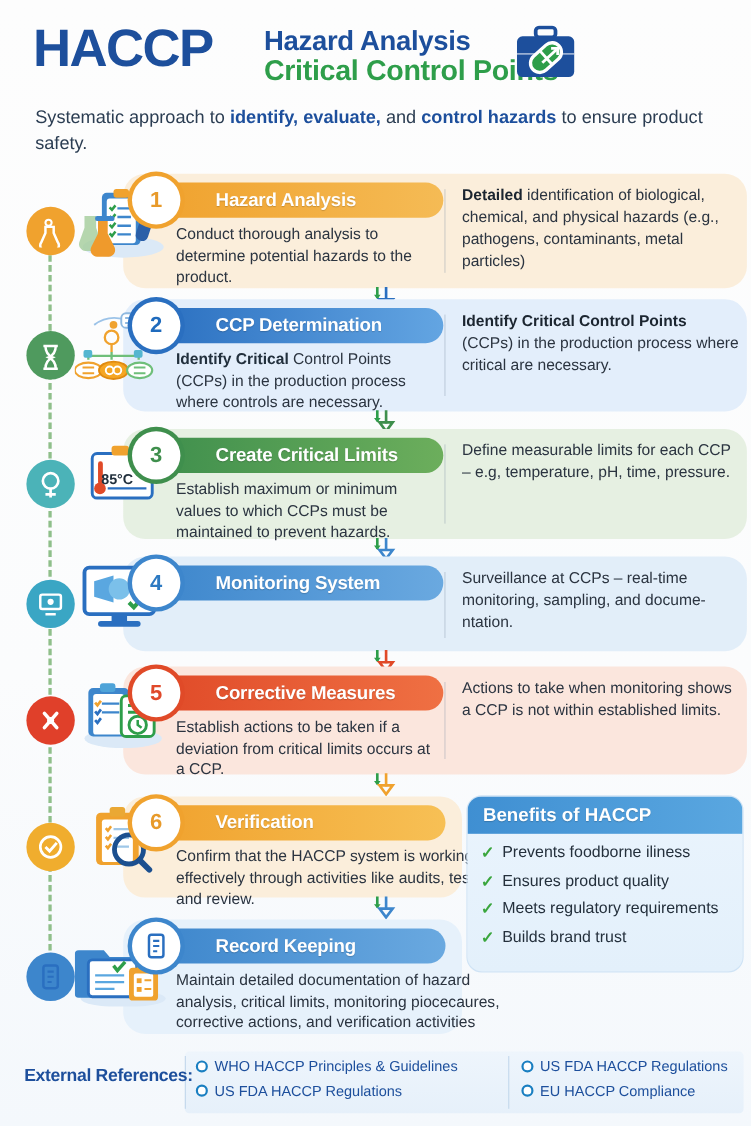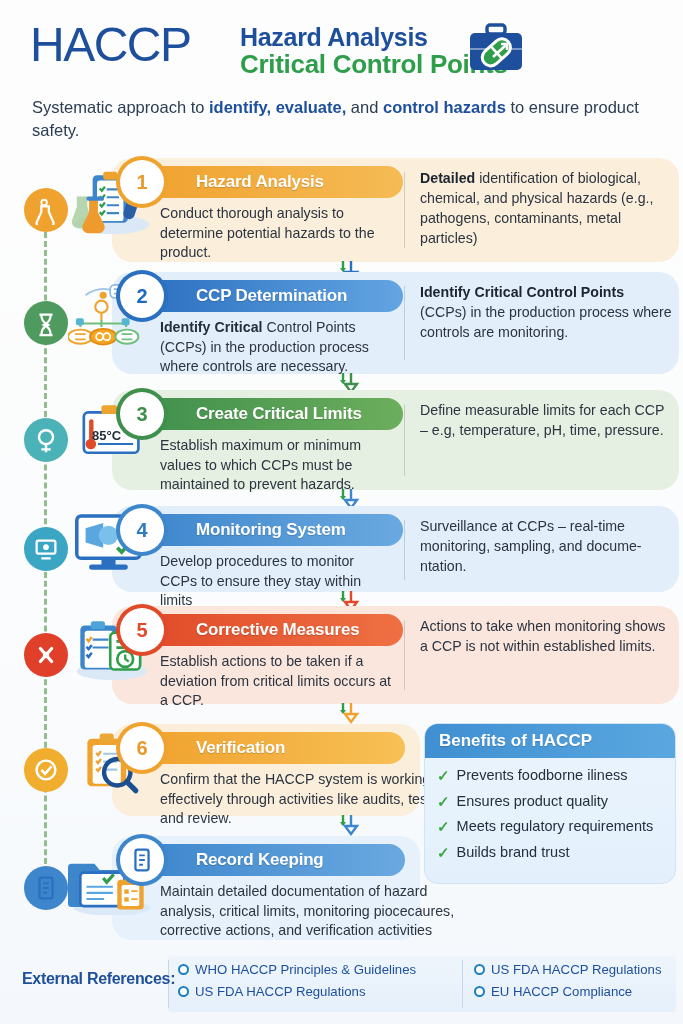--- a/index.html
+++ b/index.html
@@ -12,21 +12,21 @@
   .page {
     position: relative;
     width: 683px; height: 1024px;
     background: linear-gradient(180deg,#fdfdfd 0%,#fbfcfd 60%,#f4f8fc 100%);
   }
 
   
   .header { position:absolute; left:0; top:0; width:683px; height:92px; }
   .haccp-word {
     position:absolute; left:30px; top:17px;
-    font-size:48px; font-weight:normal; color:#1d4f9c; letter-spacing:-1.5px;
+    font-size:48px; font-weight:bold; color:#1d4f9c; letter-spacing:-1.5px;
     font-family:"Liberation Sans", sans-serif;
   }
   .title-stack { position:absolute; left:240px; top:24px; line-height:1.06; }
   .t-line1 { font-size:25px; font-weight:bold; color:#1d4f9c; letter-spacing:-0.3px;}
   .t-line2 { font-size:26px; font-weight:bold; color:#2e9e4a; letter-spacing:-0.3px;}
   .logo-wrap { position:absolute; left:468px; top:23px; width:205px; height:52px; }
   .logo-mark { position:absolute; left:0; top:0; width:56px; height:50px; }
   .logo-text { position:absolute; left:64px; top:12px; font-size:20px; font-weight:bold; letter-spacing:-0.4px;}
   .lg-b { color:#1d4f9c; } .lg-g { color:#2e9e4a; }
 
@@ -235,21 +235,21 @@
        <circle cx="36" cy="61" r="4" fill="none" stroke="#fff" stroke-width="2"></circle>
        <circle cx="44" cy="61" r="4" fill="none" stroke="#fff" stroke-width="2"></circle>
           </svg></div>
         <div class="ribbon" style="right:280px;background:linear-gradient(90deg,#2a6fc0 0%,#63a5e2 100%);">
           <span>CCP Determination</span>
         </div>
         <div class="numring" style="background:#2a6fc0;"></div>
         <div class="numbadge" style="color:#1f6bbd;">2</div>
         <div class="body-left" style="top:46px;width:232px;"><b>Identify Critical</b><span> Control Points (CCPs) in the production process where controls are necessary.</span></div>
         <div class="divider" style="top:14px;height:74px;"></div>
-        <div class="body-right" style="top:10px;"><b>Identify Critical Control Points</b><span> (CCPs) in the production process where controls are monitoring.</span></div>
+        <div class="body-right" style="top:10px;"><b>Identify Critical Control Points</b><span> (CCPs) in the production process where critical are necessary.</span></div>
       </div>
       <div class="arrow" style="top: 372px;"><svg viewBox="0 0 26 22" width="26" height="22">
       <path d="M8 1 v10 M8 1" stroke="#2e9e4a" stroke-width="2.4" fill="none"></path>
       <path d="M8 12 l-3 -4 h6 z" fill="#2e9e4a"></path>
       <path d="M16 1 v12" stroke="#3f8f4d" stroke-width="2.4" fill="none"></path>
       <path d="M16 20 l-6 -8 h12 z" fill="none" stroke="#3f8f4d" stroke-width="2.4"></path>
     </svg></div>
       <div class="step" style="top: 390px; height: 100px;">
         <div class="card" style="right:4px;background:linear-gradient(180deg,#e6f0e2 0%, #e6f0e2 100%);"></div>
         <div class="icon-bubble" style="top:28px;background:#4bb3b8;">
@@ -297,21 +297,20 @@
        <rect x="54" y="18" width="16" height="16" rx="3" fill="#cfd8e0"></rect>
        <path d="M20 22 l20 -6 v28 l-20 -6z" fill="#5aa7e0"></path>
        <circle cx="46" cy="30" r="11" fill="#7bc0ea"></circle>
        <path d="M56 44l5 5 9 -10" stroke="#2e9e4a" stroke-width="4.2" fill="none"></path>
           </svg></div>
         <div class="ribbon" style="right:280px;background:linear-gradient(90deg,#3d86cc 0%,#6aa9e0 100%);">
           <span>Monitoring System</span>
         </div>
         <div class="numring" style="background:#3d86cc;"></div>
         <div class="numbadge" style="color:#2d7ac2;">4</div>
-        <div class="body-left" style="top:46px;width:232px;"><span>Develop procedures to monitor CCPs to ensure they stay within limits</span></div>
         <div class="divider" style="top:14px;height:60px;"></div>
         <div class="body-right" style="top:10px;"><span>Surveillance at CCPs – real-time monitoring, sampling, and docume-ntation.</span></div>
       </div>
       <div class="arrow" style="top: 590px;"><svg viewBox="0 0 26 22" width="26" height="22">
       <path d="M8 1 v10 M8 1" stroke="#2e9e4a" stroke-width="2.4" fill="none"></path>
       <path d="M8 12 l-3 -4 h6 z" fill="#2e9e4a"></path>
       <path d="M16 1 v12" stroke="#e04a28" stroke-width="2.4" fill="none"></path>
       <path d="M16 20 l-6 -8 h12 z" fill="none" stroke="#e04a28" stroke-width="2.4"></path>
     </svg></div>
       <div class="step" style="top: 606px; height: 98px;">

